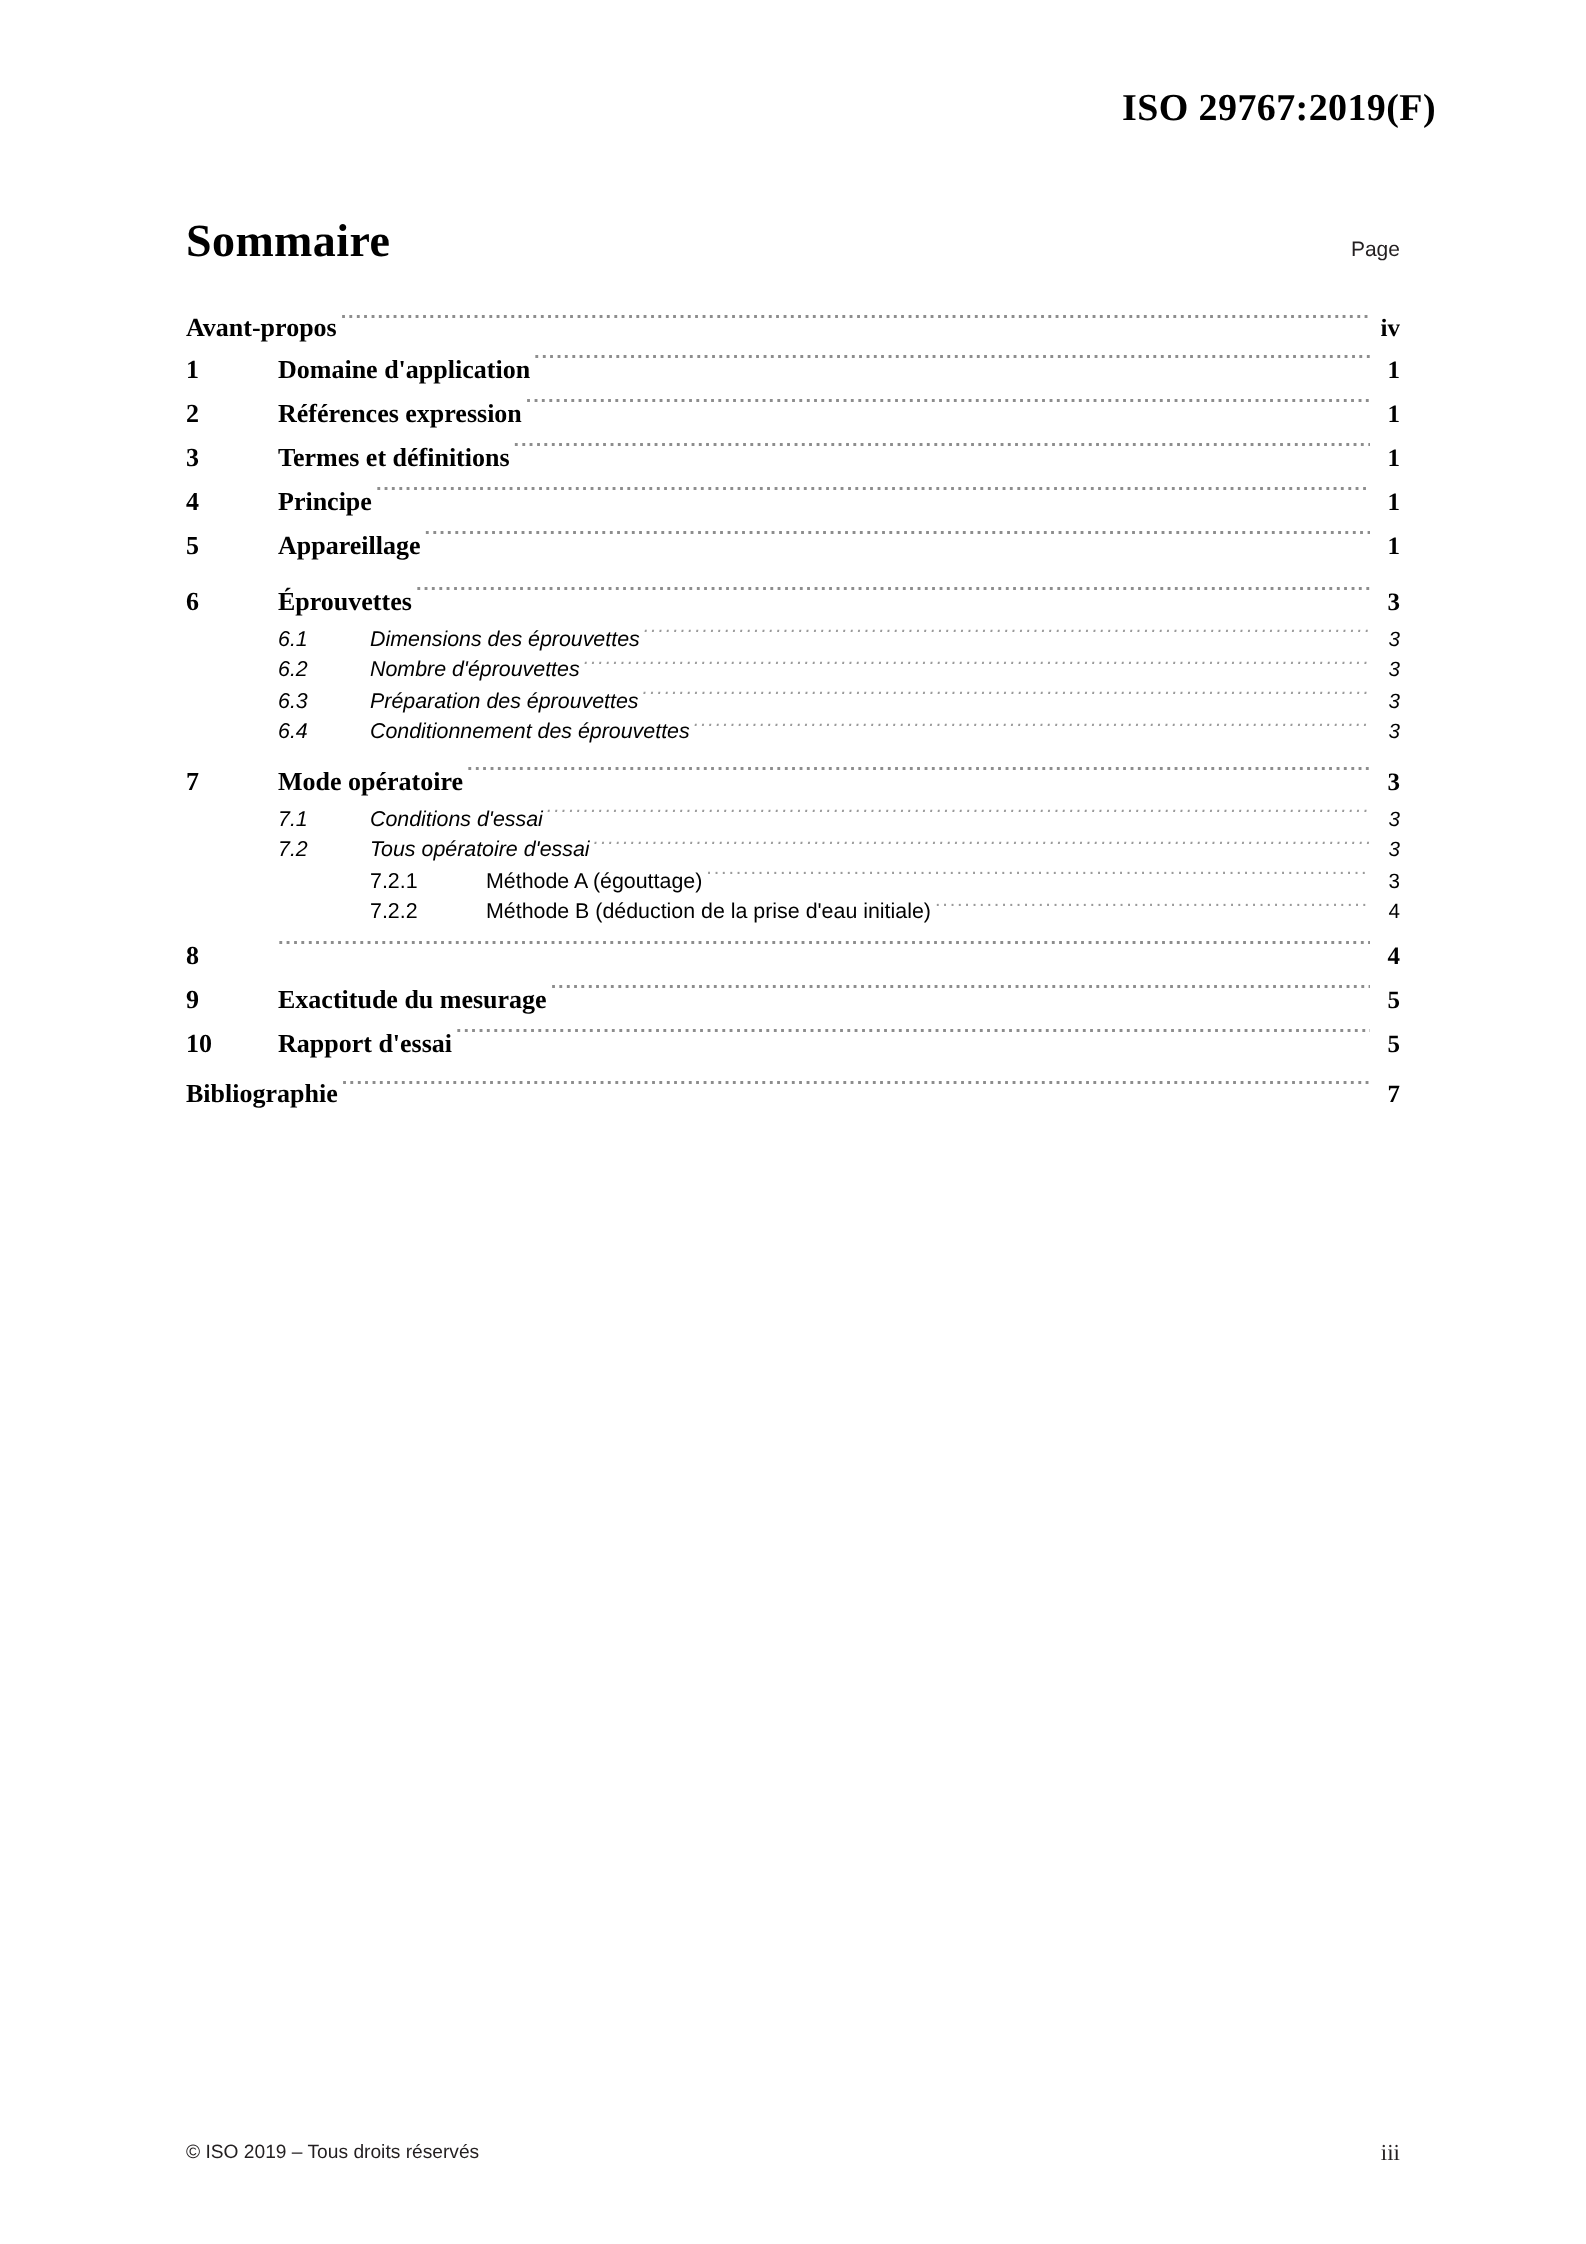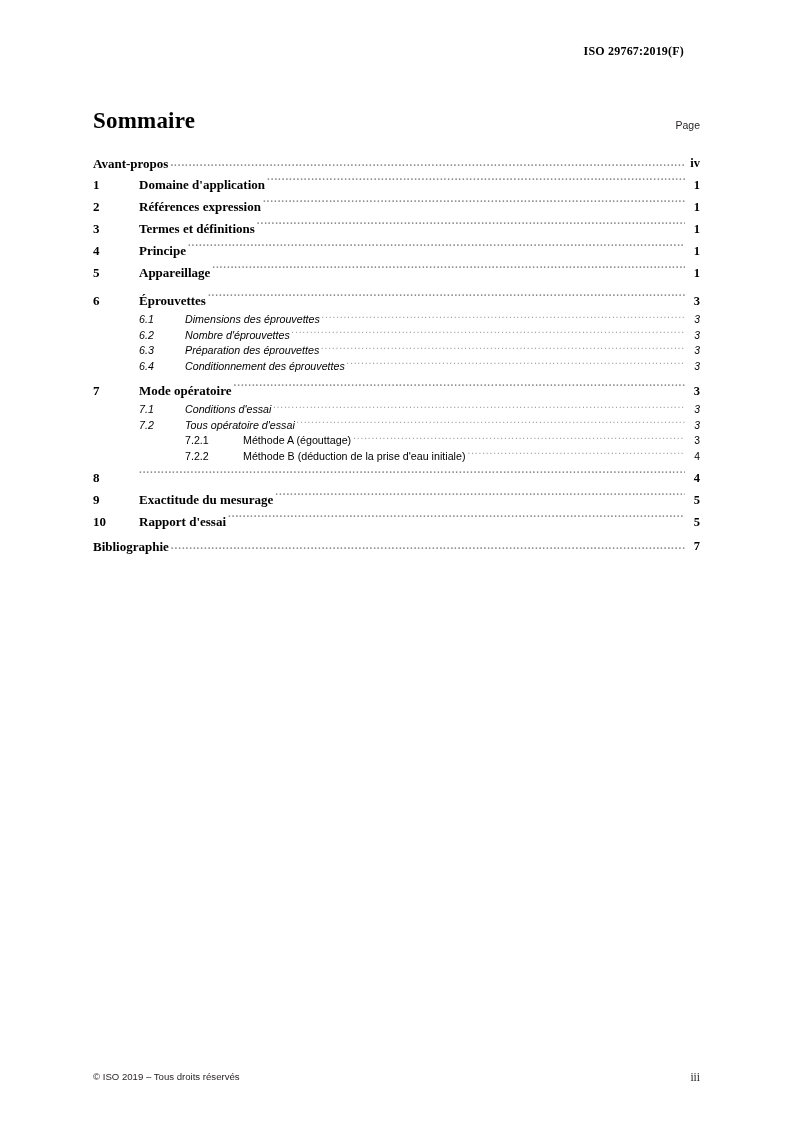--- a/index.html
+++ b/index.html
@@ -16,25 +16,25 @@
     overflow: hidden;
   }
   .page {
     position: absolute;
     left: 0; top: 0;
     width: 793px;
     height: 1122px;
   }
   .header-std {
     position: absolute;
-    right: 109px;
+    right: 75px;
     top: 44px;
     font-family: "Liberation Serif", serif;
     font-weight: bold;
-    font-size: 12px;
+    font-size: 19px;
     letter-spacing: 0.2px;
   }
   .title-sommaire {
     position: absolute;
     left: 93px;
     top: 108px;
     font-family: "Liberation Serif", serif;
     font-weight: bold;
     font-size: 23px;
     letter-spacing: 0.2px;
@@ -59,21 +59,20 @@
     width: 100%;
     white-space: nowrap;
   }
   
   .lvl0 {
     font-family: "Liberation Serif", serif;
     font-weight: bold;
     font-size: 13px;
     height: 21px;
     line-height: 21px;
-    align-items: flex-end;
   }
   .lvl0 .txt { padding-right: 2px; }
   
   .lvl1 {
     font-family: "Liberation Serif", serif;
     font-weight: bold;
     font-size: 13px;
     height: 22px;
     line-height: 22px;
   }

